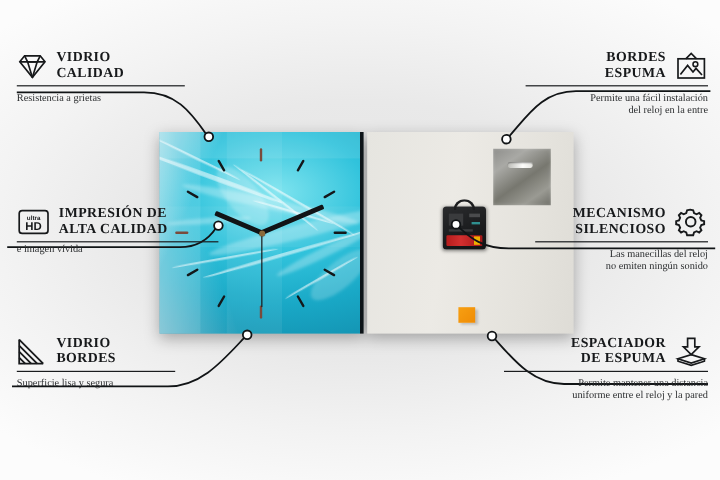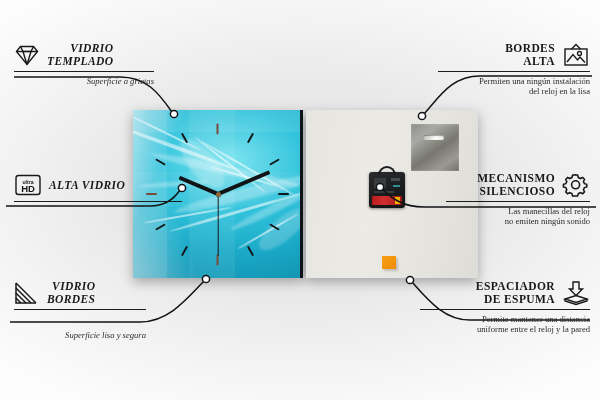--- a/index.html
+++ b/index.html
@@ -81,21 +81,21 @@
   
   .callout { position:absolute; }
   .ctitle {
     font-weight:bold; font-size:11.5px; letter-spacing:0.4px;
     color:#17191b; line-height:13px; white-space:nowrap;
   }
   .cdesc {
     font-size:8.6px; color:#2a2c2e; line-height:10.4px; white-space:nowrap;
   }
   .rule { height:1px; background:#1a1c1e; }
-  .left .ctitle, .left .cdesc { text-align:right;font-style:italic; }
+  .left .ctitle, .left .cdesc { text-align:left; }
   .right .ctitle, .right .cdesc { text-align:right; }
   .head { display:flex; align-items:center; gap:7px; }
   .right .head { justify-content:flex-end; }
   .icon { flex:0 0 auto; display:block; }
   svg { display:block; }
   #lines { position:absolute; left:0; top:0; width:600px; height:400px; pointer-events:none; }
 </style>
 </head>
 <body>
 
@@ -194,41 +194,43 @@
             <path d="M2.5,8.5 L6.5,3.5 L19.5,3.5 L23.5,8.5 L13,21.5 Z"></path>
             <path d="M2.5,8.5 H23.5"></path>
             <path d="M6.5,3.5 L9,8.5 L13,21.5"></path>
             <path d="M19.5,3.5 L17,8.5 L13,21.5"></path>
             <path d="M9,8.5 H17"></path>
           </g>
         </svg>
       </span>
       <span>
         <span class="ctitle" style="display:block">VIDRIO</span>
-        <span class="ctitle" style="display:block">TEMPLADO</span>
+        <span class="ctitle" style="display:block">CALIDAD</span>
       </span>
     </div>
     <div class="rule" style="width:140px; margin-top:3px;"></div>
-    <div class="cdesc" style="margin-top:4px;">Superficie a grietas</div>
+    <div class="cdesc" style="margin-top:4px;">Resistencia a grietas</div>
   </div>
 
   <div class="callout left" style="left:14px; top:172px; width:168px;">
     <div class="head">
       <span class="icon">
         <svg width="28" height="26" viewBox="0 0 28 26">
           <rect x="2" y="3.5" width="24" height="19" rx="2.5" ry="2.5" fill="none" stroke="#17191b" stroke-width="1.4"></rect>
           <text x="14" y="11.5" font-family="Liberation Sans, sans-serif" font-size="5.2" font-weight="bold" fill="#17191b" text-anchor="middle">ultra</text>
           <text x="14" y="20" font-family="Liberation Sans, sans-serif" font-size="9.5" font-weight="bold" fill="#17191b" text-anchor="middle">HD</text>
         </svg>
       </span>
       <span>
-        <span class="ctitle" style="display:block">ALTA VIDRIO</span>
+        <span class="ctitle" style="display:block">IMPRESIÓN DE</span>
+        <span class="ctitle" style="display:block">ALTA CALIDAD</span>
       </span>
     </div>
     <div class="rule" style="width:168px; margin-top:3px;"></div>
+    <div class="cdesc">e imagen vívida</div>
   </div>
 
   <div class="callout left" style="left:14px; top:280px; width:132px;">
     <div class="head">
       <span class="icon">
         <svg width="26" height="24" viewBox="0 0 26 24">
           <g stroke="#17191b" stroke-width="1.5" fill="none">
             <path d="M2,2 L22,22"></path>
             <path d="M2,7 L17,22"></path>
             <path d="M2,12 L12,22"></path>
@@ -236,43 +238,43 @@
             <path d="M2,2 L2,22 L22,22"></path>
           </g>
         </svg>
       </span>
       <span>
         <span class="ctitle" style="display:block">VIDRIO</span>
         <span class="ctitle" style="display:block">BORDES</span>
       </span>
     </div>
     <div class="rule" style="width:132px; margin-top:3px;"></div>
-    <div class="cdesc" style="margin-top:20px;">Superficie lisa y segura</div>
+    <div class="cdesc" style="margin-top:4px;">Superficie lisa y segura</div>
   </div>
 
   <div class="callout right" style="left:438px; top:42px; width:152px;">
     <div class="head">
       <span>
         <span class="ctitle" style="display:block">BORDES</span>
-        <span class="ctitle" style="display:block">ALTA</span>
+        <span class="ctitle" style="display:block">ESPUMA</span>
       </span>
       <span class="icon">
         <svg width="28" height="26" viewBox="0 0 28 26">
           <g fill="none" stroke="#17191b" stroke-width="1.4">
             <path d="M9.5,7 L14,2.5 L18.5,7"></path>
             <rect x="3" y="7" width="22" height="16"></rect>
             <path d="M5,20 L11,12.5 L15.5,18 L18,15 L23,20.5"></path>
           </g>
           <circle cx="17.5" cy="11.5" r="2" fill="none" stroke="#17191b" stroke-width="1.3"></circle>
         </svg>
       </span>
     </div>
     <div class="rule" style="width:152px; margin-top:3px;"></div>
-    <div class="cdesc" style="margin-top:4px;">Permiten una ningún instalación</div>
-    <div class="cdesc">del reloj en la lisa</div>
+    <div class="cdesc" style="margin-top:4px;">Permite una fácil instalación</div>
+    <div class="cdesc">del reloj en la entre</div>
   </div>
 
   <div class="callout right" style="left:420px; top:280px; width:170px;">
     <div class="head">
       <span>
         <span class="ctitle" style="display:block">ESPACIADOR</span>
         <span class="ctitle" style="display:block">DE ESPUMA</span>
       </span>
       <span class="icon">
         <svg width="28" height="26" viewBox="0 0 28 26">

